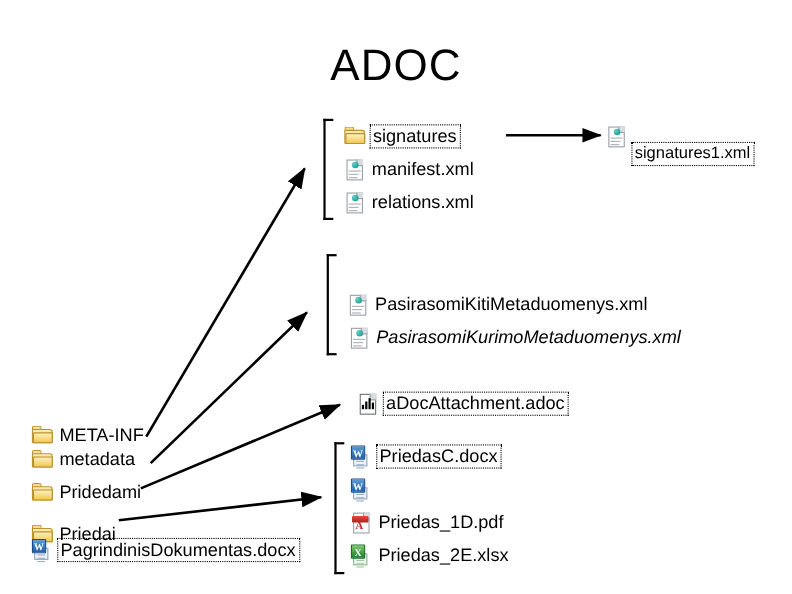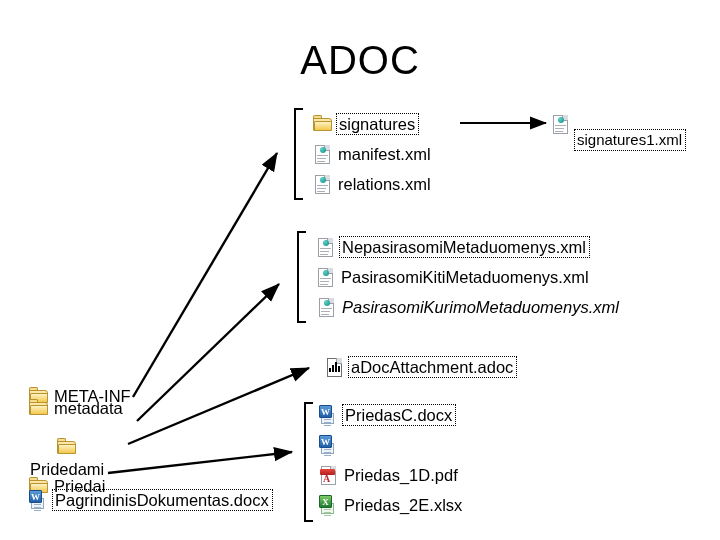--- a/index.html
+++ b/index.html
@@ -212,30 +212,30 @@
 
   <div class="row" style="left:28px; top:384px;">
     <span class="icon ic-folder">
       <span class="f-tab"></span>
         <span class="f-back"></span>
         <span class="f-front"></span>
     </span>
     <span class="label">META-INF</span>
   </div>
 
-  <div class="row" style="left:28px; top:396px;">
+  <div class="row" style="left:28px; top:406px;">
     <span class="icon ic-folder">
       <span class="f-tab"></span>
         <span class="f-back"></span>
         <span class="f-front"></span>
     </span>
     <span class="label">metadata</span>
   </div>
 
-  <div class="row" style="left:28px; top:436px;flex-direction:column;">
+  <div class="row" style="left:28px; top:436px;">
     <span class="icon ic-folder">
       <span class="f-tab"></span>
         <span class="f-back"></span>
         <span class="f-front"></span>
     </span>
     <span class="label">Pridedami</span>
   </div>
 
   <div class="row" style="left:28px; top:474px;">
     <span class="icon ic-folder">
@@ -304,32 +304,20 @@
           <i></i>
           <i></i>
           <i></i>
         </span>
     </span>
     <span class="label" style="font-size:15px;margin-top:31px;">signatures1.xml</span>
   </div>
 
   <div class="bracket" style="left:297px; top:231px; height:92px;"></div>
 
-  <div class="row selected" style="left:315px; top:235px;">
-    <span class="icon ic-xml">
-      <span class="page"></span>
-        <span class="ball"></span>
-        <span class="lines">
-          <i></i>
-          <i></i>
-          <i></i>
-        </span>
-    </span>
-    <span class="label">NepasirasomiMetaduomenys.xml</span>
-  </div>
 
   <div class="row" style="left:315px; top:265px;">
     <span class="icon ic-xml">
       <span class="page"></span>
         <span class="ball"></span>
         <span class="lines">
           <i></i>
           <i></i>
           <i></i>
         </span>

